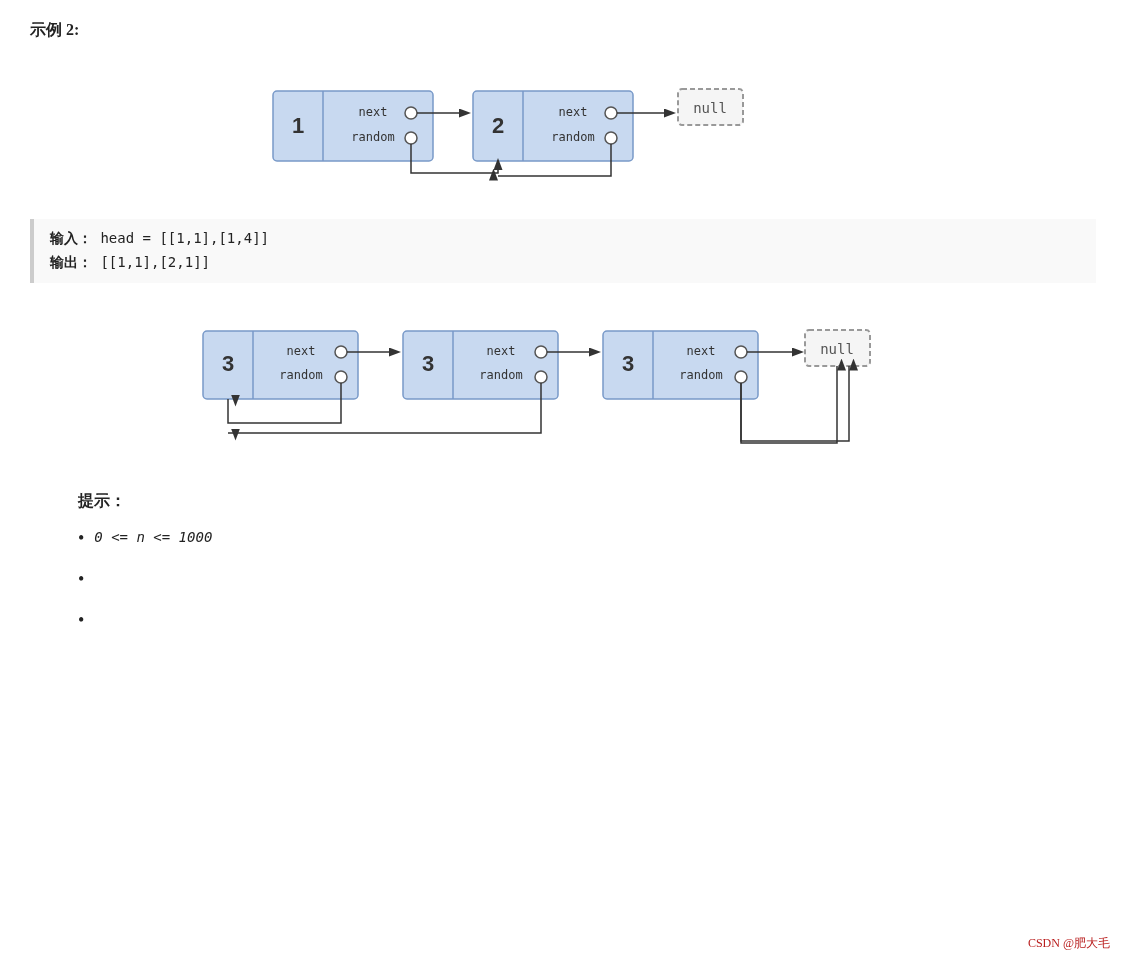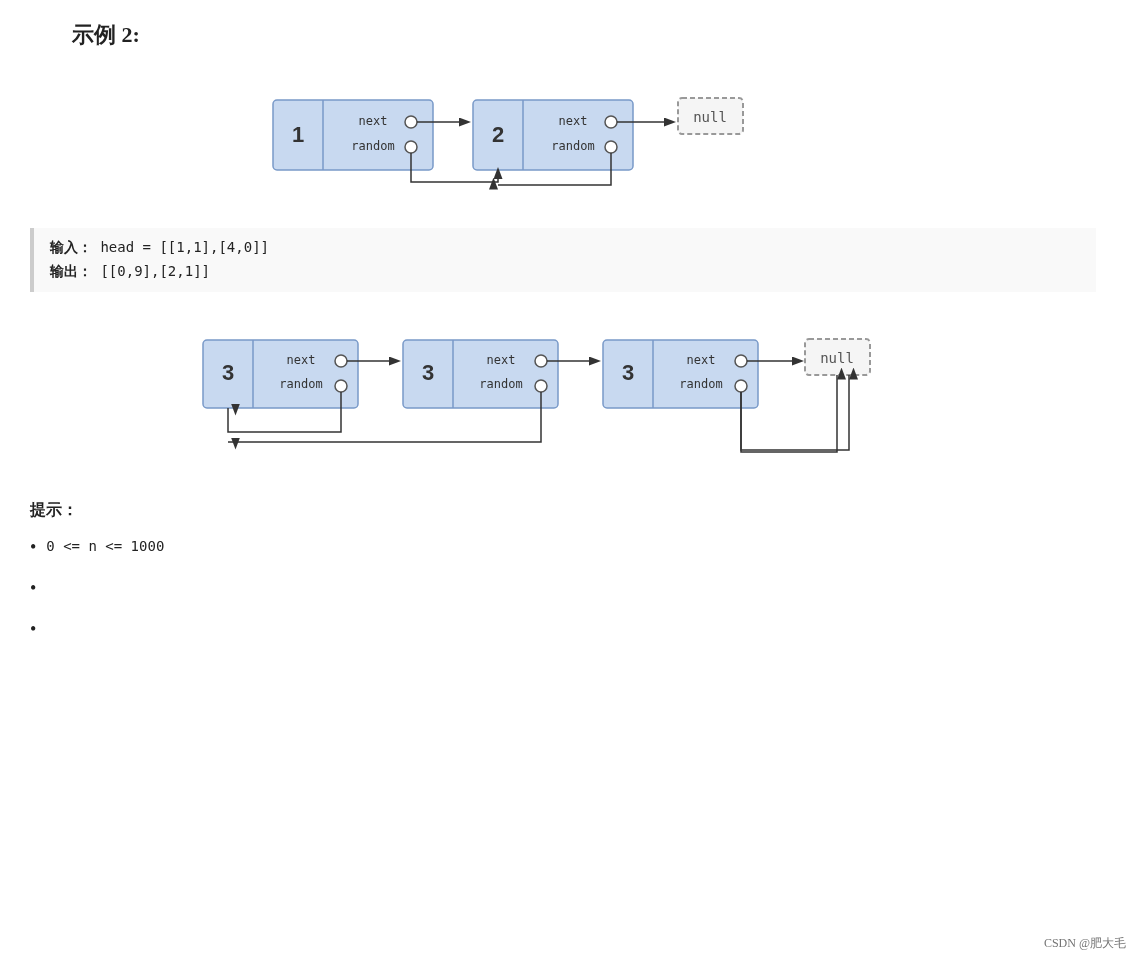--- a/index.html
+++ b/index.html
@@ -7,24 +7,23 @@
       background: #fff;
       font-family: "SimSun", "宋体", serif;
       font-size: 15px;
       color: #222;
       padding: 20px 30px;
       width: 1126px;
       min-height: 962px;
     }
 
     .section-title {
-      font-size: 22px;
+      font-size: 16px;
       font-weight: bold;
       margin-bottom: 18px;
-      margin-left: 42px;
     }
 
     .diagram-area {
       display: flex;
       align-items: center;
       justify-content: center;
       margin: 20px 0 28px 0;
       position: relative;
     }
 
@@ -33,20 +32,21 @@
       padding: 8px 16px;
       background: #f9f9f9;
       margin-bottom: 20px;
       font-family: monospace;
       font-size: 14px;
       line-height: 1.7;
     }
 
     .hints-section {
       margin-top: 20px;
+      margin-left: 48px;
     }
 
     .hints-title {
       font-size: 16px;
       font-weight: bold;
       margin-bottom: 14px;
     }
 
     .hint-item {
       display: flex;
@@ -57,32 +57,33 @@
 
     .bullet {
       font-size: 18px;
       line-height: 1.4;
     }
 
     .hint-text {
       font-size: 14px;
       font-family: monospace;
       line-height: 1.6;
+      font-style: italic;
     }
 
     sup {
       font-size: 10px;
     }
 
     .watermark {
       position: fixed;
       bottom: 10px;
-      right: 0;
+      right: 16px;
       font-size: 12px;
-      color: #737373;
+      color: #b91c1c;
     }
 
     
     .diagram-svg {
       display: block;
       margin: 0 auto;
     }
   </style>
 </head>
 <body>
@@ -130,23 +131,23 @@
         </marker>
         <marker id="arrow-up" markerWidth="8" markerHeight="8" refX="3" refY="6" orient="270">
           <path d="M0,0 L0,6 L8,3 z" fill="#333"></path>
         </marker>
       </defs>
     </svg>
   </div>
 
   <div class="code-block">
     <span><strong>输入：</strong></span>
-    <span>head = [[1,1],[4,0]]</span><br>
+    <span>head = [[1,1],[1,4]]</span><br>
     <span><strong>输出：</strong></span>
-    <span>[[0,9],[2,1]]</span>
+    <span>[[1,1],[2,1]]</span>
   </div>
 </div>
 
 <div>
 
   <div class="diagram-area">
     <svg class="diagram-svg" width="760" height="160">
       <defs>
         <marker id="arr" markerWidth="8" markerHeight="8" refX="6" refY="3" orient="auto">
           <path d="M0,0 L0,6 L8,3 z" fill="#333"></path>

